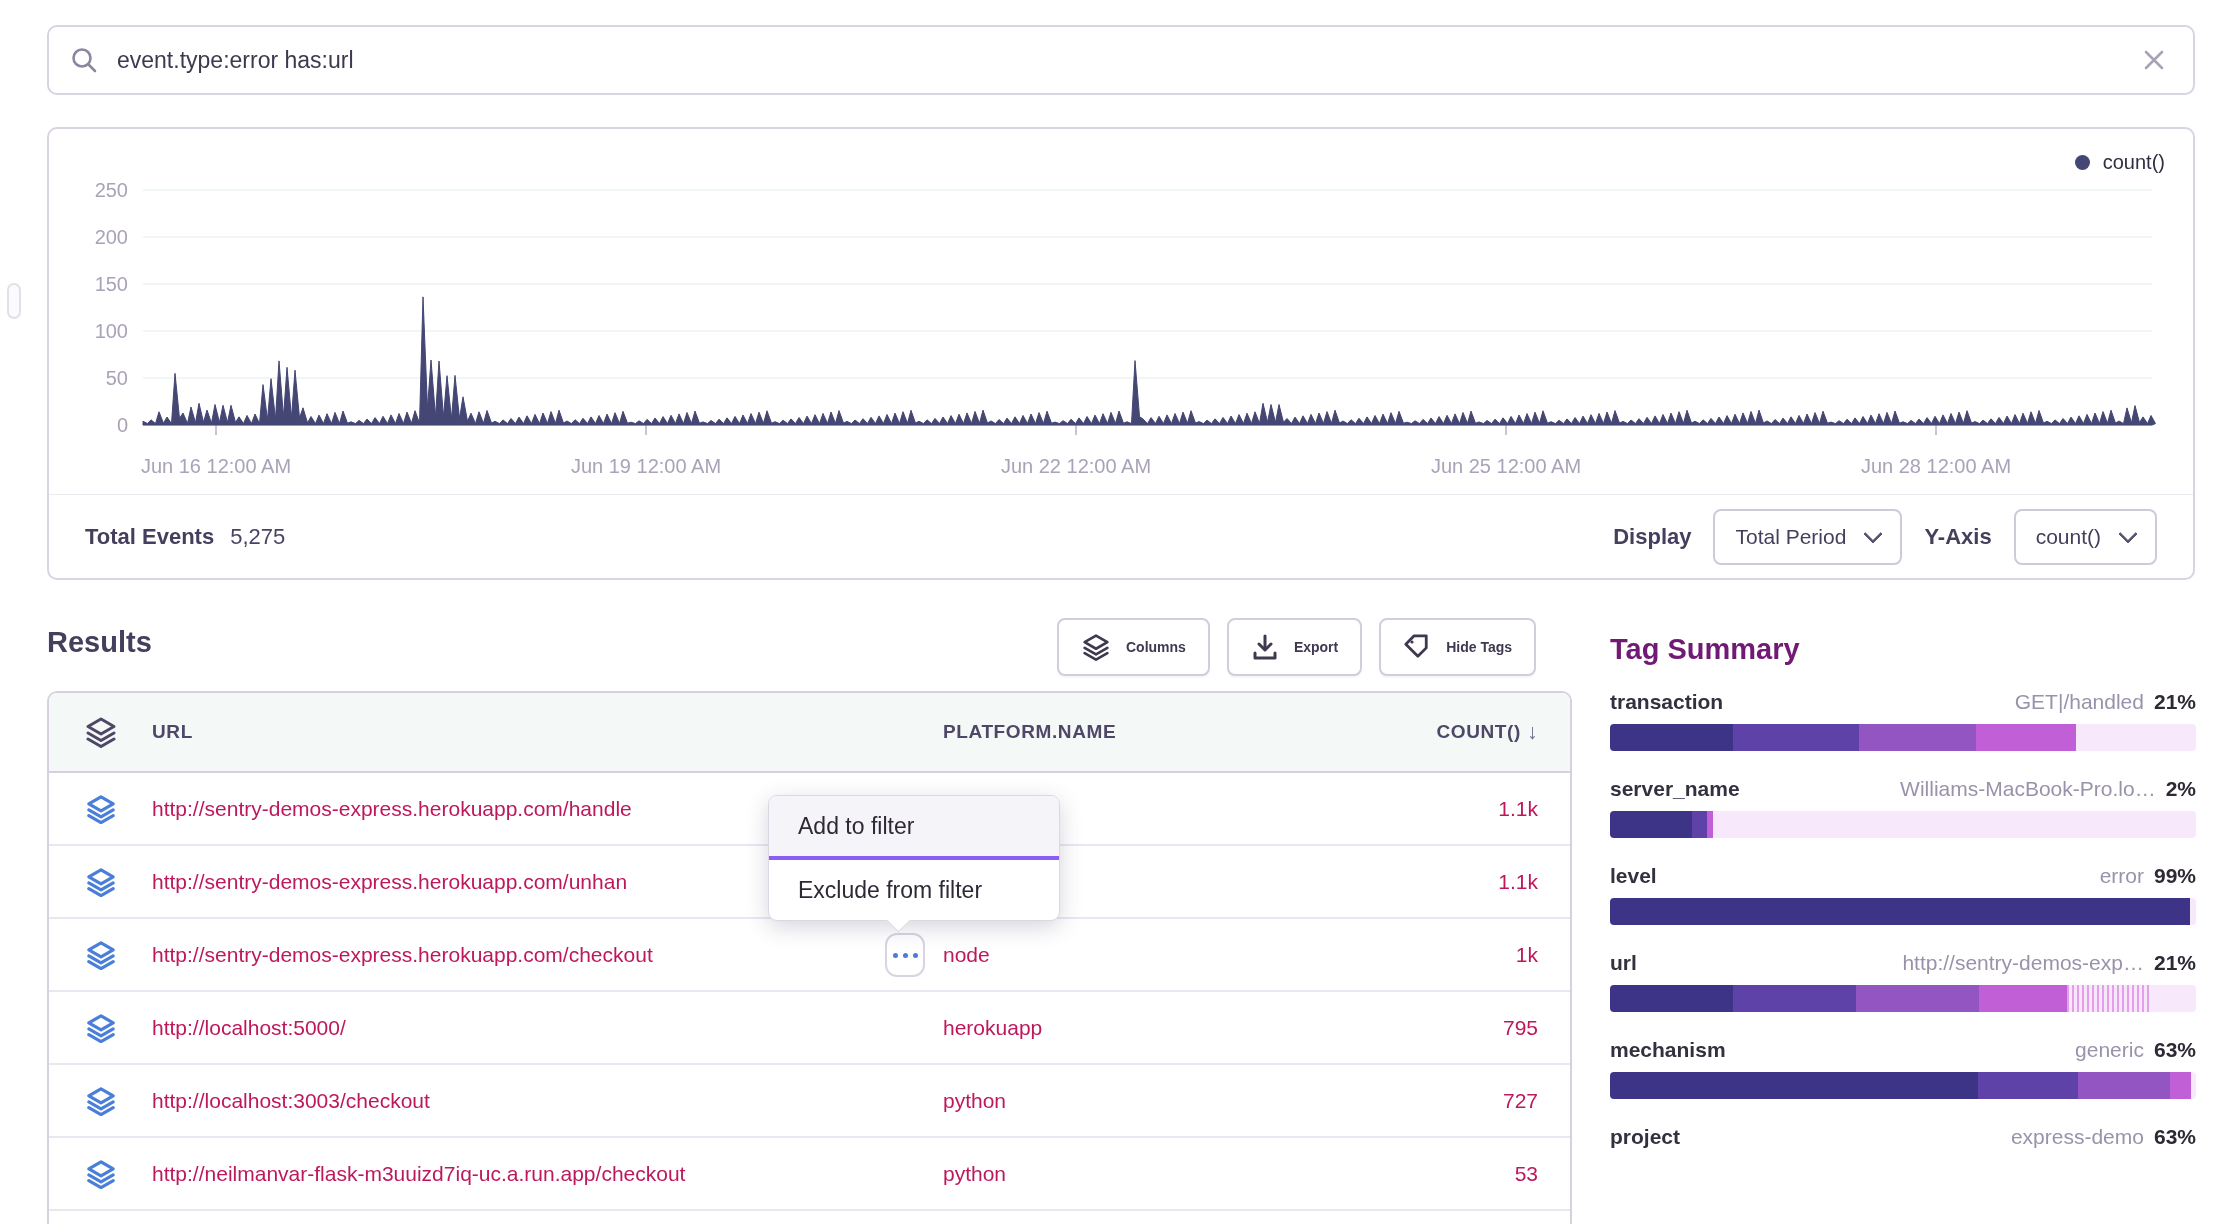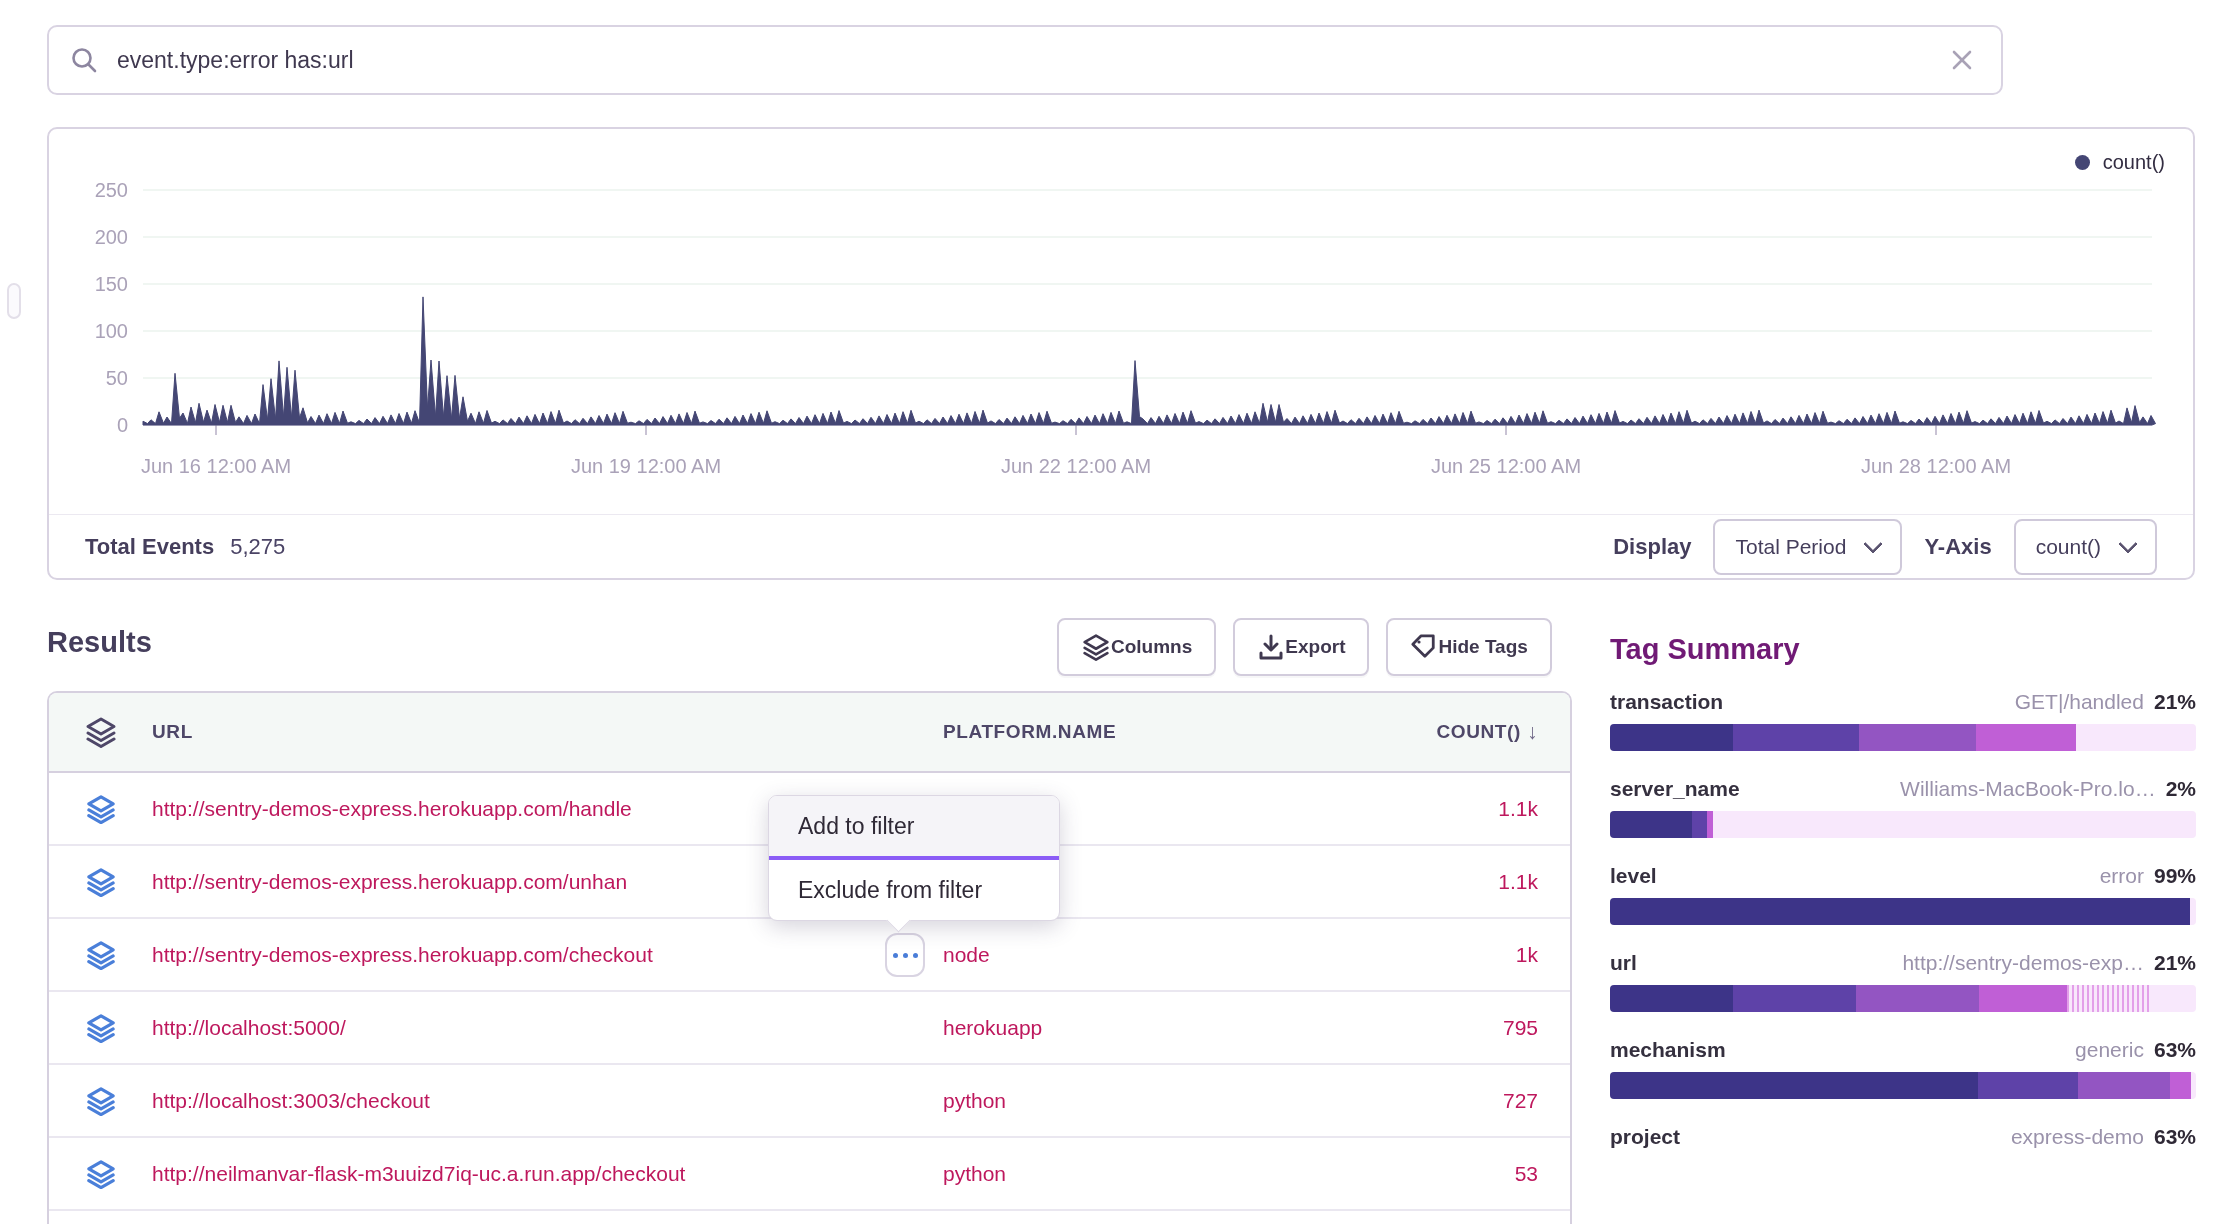--- a/index.html
+++ b/index.html
@@ -2,56 +2,56 @@
 <html><head>
 <meta charset="utf-8">
 <style>
   html,body{margin:0;padding:0;}
   body{
     width:2234px;height:1224px;overflow:hidden;position:relative;
     background:#ffffff;font-family:"Liberation Sans",sans-serif;color:#2f2a3b;
   }
   
   .searchbar{
-    position:absolute;left:47px;top:25px;width:1956px;height:70px;box-sizing:border-box;
+    position:absolute;left:47px;top:25px;width:2148px;height:70px;box-sizing:border-box;
     border:2px solid #d9d3e2;border-radius:10px;background:#fff;
     display:flex;align-items:center;padding:0 26px 0 20px;
   }
   .searchbar .magnifier{flex:0 0 auto;margin-right:18px;display:flex;}
   .searchbar .query{flex:1 1 auto;font-size:23px;color:#3f384f;white-space:nowrap;overflow:hidden;}
   .searchbar .clear{flex:0 0 auto;display:flex;cursor:pointer;}
   
   .chart-panel{
     position:absolute;left:47px;top:127px;width:2148px;height:453px;box-sizing:border-box;
     border:2px solid #d9d3e2;border-radius:10px;background:#fff;
   }
   .legend{position:absolute;right:28px;top:22px;display:flex;align-items:center;gap:13px;}
   .legend-dot{width:15px;height:15px;border-radius:50%;background:#444674;}
   .legend-label{font-size:20px;color:#332d42;}
   .chart-footer{
-    position:absolute;left:0;right:0;bottom:0;height:64px;border-top:1px solid #ece9f1;
+    position:absolute;left:0;right:0;bottom:0;height:84px;border-top:1px solid #ece9f1;
     display:flex;align-items:center;padding:0 36px;box-sizing:border-box;
   }
   .total-label{font-weight:700;font-size:22px;color:#453e5c;}
   .total-value{font-size:22px;color:#4a4365;margin-left:16px;}
   .footer-right{margin-left:auto;display:flex;align-items:center;gap:22px;}
   .footer-field-label{font-weight:700;font-size:22px;color:#453e5c;}
   .dd-btn{
     display:flex;align-items:center;justify-content:center;gap:20px;height:56px;box-sizing:border-box;
     border:2px solid #cfc9da;border-radius:8px;background:#fff;font-size:21px;color:#453e5c;
     padding:0 20px;cursor:pointer;
   }
   .chev{width:11px;height:11px;border-right:3px solid #5b5470;border-bottom:3px solid #5b5470;
     transform:rotate(45deg);margin-top:-6px;border-radius:1px;}
   
   .results-heading{position:absolute;left:47px;top:626px;font-size:29px;font-weight:700;color:#453e5c;}
   .toolbar{position:absolute;top:618px;left:1057px;display:flex;gap:17px;}
   .tool-btn{
-    display:flex;align-items:center;gap:0;height:58px;box-sizing:border-box;background:#fff;
-    border:2px solid #d2ccdc;border-radius:8px;padding:0 22px;font-size:19px;font-weight:700;
+    display:flex;align-items:center;gap:15px;height:58px;box-sizing:border-box;background:#fff;
+    border:2px solid #d2ccdc;border-radius:8px;padding:0 22px;font-size:14px;font-weight:700;
     color:#3f384f;cursor:pointer;box-shadow:0 2px 0 rgba(60,50,80,0.04);
   }
   
   .table{
     position:absolute;left:47px;top:691px;width:1525px;height:533px;box-sizing:border-box;
     border:2px solid #d6d0df;border-bottom:none;border-radius:10px 10px 0 0;background:#fff;overflow:hidden;
   }
   .thead{
     height:80px;background:#f4f8f6;border-bottom:2px solid #d6d0df;display:flex;align-items:center;
     font-size:19px;font-weight:700;letter-spacing:0.6px;color:#4e4768;box-sizing:border-box;

